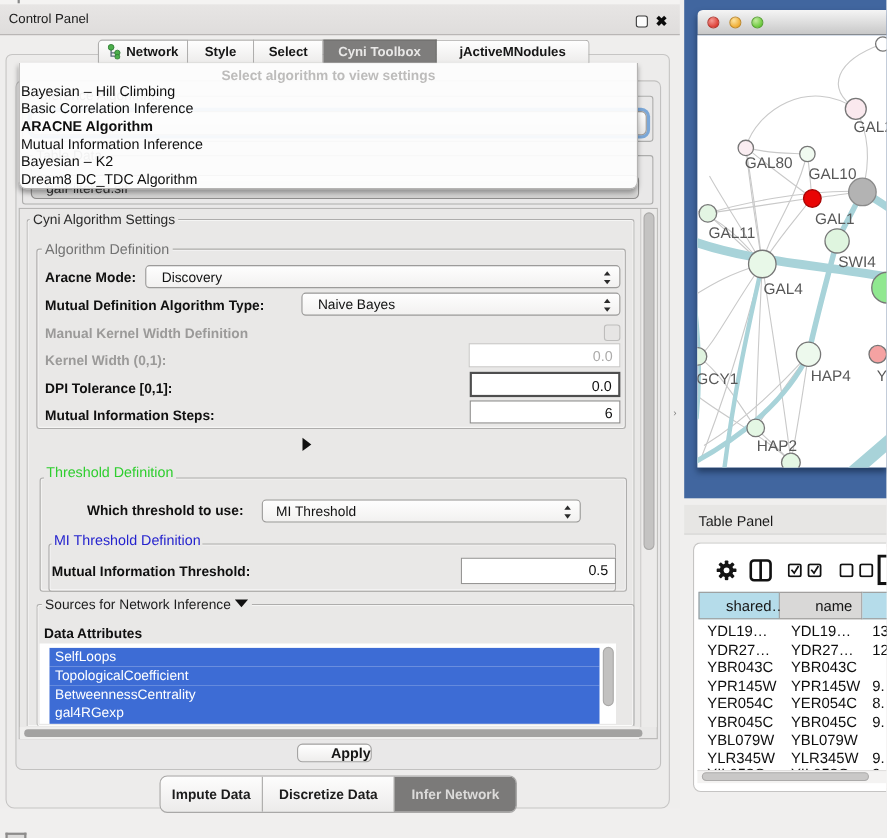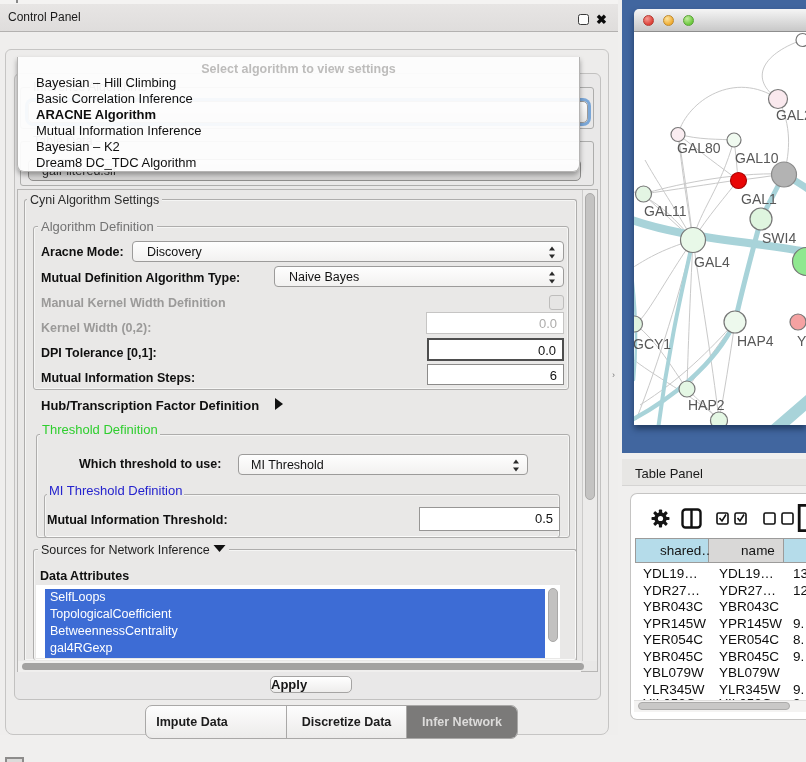--- a/index.html
+++ b/index.html
@@ -43,21 +43,21 @@
 #comboB { left:28px; top:159px; width:553px; height:22px; border-radius:5px;
   background:linear-gradient(#F8F8F8,#D2D1D0); border:1px solid #8F8E8D; }
 
 
 #dropdown { left:17px; top:57px; width:563px; height:115px; background:rgba(253,253,253,0.94);
   border:1px solid #B5B4B3; border-top:none; border-radius:0 0 7px 7px;
   box-shadow:0 3px 5px rgba(0,0,0,0.35); }
 #ddhead { left:0; top:5px; width:563px; text-align:center; font-size:12.5px;
   font-weight:bold; color:#BDBCBB; }
 .dditem { left:2px; width:550px; height:16px; font-size:13px; color:#0E0E0E;
-  padding-left:18px; line-height:16px; white-space:nowrap; }
+  padding-left:1px; line-height:16px; white-space:nowrap; }
 
 
 #settings { left:17px; top:189px; width:581px; height:483px;
   border:1px solid #B7B6B5; background:#E9E8E7; }
 #vscroll { left:582px; top:190px; width:15px; height:471px; background:#ECEBEA;
   border-left:1px solid #CCCBCA; }
 #vthumb { left:584.5px; top:193px; width:10px; height:307px; background:#C4C3C2;
   border:1px solid #ABAAA9; border-radius:5px; }
 #hscroll { left:18px; top:661px; width:563px; height:11px; background:#F0EFEE; }
 #hthumb { left:22px; top:662.5px; width:562px; height:7px; background:#A3A2A1;
@@ -97,23 +97,23 @@
 #f-mithr { left:419px; top:507px; width:141px; height:24px; border:1px solid #979695; }
 
 
 #dalist { left:36px; top:585px; width:524px; height:73px; background:#FFF; }
 #dascroll { left:548px; top:588px; width:10px; height:54px; background:#C2C1C0;
   border:1px solid #A9A8A7; border-radius:5px; }
 .darow { position:absolute; left:9px; width:500px; height:17px; background:#3D6CD5;
   color:#FFF; font-size:12.5px; line-height:17px; padding-left:5px; white-space:nowrap; }
 
 
-#applybtn { left:270px; top:676px; width:82px; height:17px;
+#applybtn { left:270px; top:676px; width:68px; height:17px;
   background:linear-gradient(#FFFFFF,#EEEDEC); border:1px solid #A5A4A3;
-  border-radius:5px; font-size:13px; font-weight:bold; color:#161616; text-align:left; line-height:15px; }
+  border-radius:5px; font-size:13px; font-weight:bold; color:#161616; text-align:right; line-height:15px; }
 #btabs { left:145px; top:705px; height:34px; display:flex;
   border:1px solid #A9A8A7; border-radius:7px; overflow:hidden;
   background:linear-gradient(#FDFDFD,#ECEBEA); }
 .btab { height:100%; display:flex; align-items:center; justify-content:center;
   font-size:12.5px; font-weight:bold; color:#1C1C1C; border-left:1px solid #A9A8A7; }
 .btab:first-child { border-left:none; }
 .btab.sel { background:#7B7A79; color:#DCDBDA; }
 
 #bl-icon { left:5px; top:757px; width:19px; height:5px; border:2px solid #8D8C8B;
   border-bottom:none; background:#DCDBDA; }
@@ -168,20 +168,34 @@
   <div class="abs" id="innerpanel"></div>
   <div class="abs" id="groupA"></div>
   <div class="abs" id="comboA"></div>
   <div class="abs" id="groupB"></div>
   <div class="abs" id="comboB">
       <span style="position:absolute; left:13px; top:4px; font-size:12.5px; color:#333;">galFiltered.sif</span>
     </div>
   <div class="abs" style="left:30px; top:80px; font-size:12.5px; color:#333; background:#E9E8E8; padding:0 3px;">Inference Algorithms</div>
   <div class="abs" style="left:30px; top:134px; font-size:12.5px; color:#333; background:#E9E8E8; padding:0 3px;">Table Data</div>
 
+  <div class="abs" id="tabs">
+    <div class="tab" style="width:82px;">
+      <svg width="13" height="14" viewBox="0 0 13 14" style="margin-right:4px;">
+        <path d="M3,4 L3,11 L7,11 M3,8 L7,8" stroke="#5A6B7A" stroke-width="1.2" fill="none"></path>
+        <circle cx="3" cy="3" r="2.6" fill="#4CAE4C" stroke="#2E7D32" stroke-width="0.8"></circle>
+        <circle cx="8.7" cy="8" r="2.4" fill="#4CAE4C" stroke="#2E7D32" stroke-width="0.8"></circle>
+        <circle cx="8.7" cy="11.7" r="2.2" fill="#4CAE4C" stroke="#2E7D32" stroke-width="0.8"></circle>
+      </svg>
+      Network</div>
+    <div class="tab" style="width:60px;">Style</div>
+    <div class="tab" style="width:63px;">Select</div>
+    <div class="tab sel" style="width:103px;">Cyni Toolbox</div>
+    <div class="tab" style="width:139px;">jActiveMNodules</div>
+  </div>
 
   <div class="abs" id="settings"></div>
   <div class="abs" id="vscroll"></div>
   <div class="abs" id="vthumb"></div>
 
   <div class="abs gbox" id="g-cyni"></div>
   <div class="abs gtitle" id="t-cyni">Cyni Algorithm Settings</div>
   <div class="abs gbox" id="g-alg"></div>
   <div class="abs gtitle" id="t-alg" style="background:#E9E8E7;">Algorithm Definition</div>
 
@@ -198,28 +212,27 @@
   <div class="combo" style="left:274px; top:266px; width:290px; height:21px;">
     <span class="ctext" style="left:14px;">Naive Bayes</span>
     <svg class="carrows" viewBox="0 0 8 13">
         <path d="M4,0.5 L7,4.5 L1,4.5 Z" fill="#2A2A2A"></path>
         <path d="M4,12.5 L7,8.5 L1,8.5 Z" fill="#2A2A2A"></path>
       </svg>
   </div>
 
   <div class="lbl dis" style="left:41px; top:296px;">Manual Kernel Width Definition</div>
   <div class="abs" id="checkbox"></div>
-  <div class="lbl dis" style="left:41px; top:321px;">Kernel Width (0,2):</div>
+  <div class="lbl dis" style="left:41px; top:321px;">Kernel Width (0,1):</div>
   <div class="field abs" id="f-kernel">0.0</div>
   <div class="lbl" style="left:41px; top:346px;">DPI Tolerance [0,1]:</div>
   <div class="field abs" id="f-dpi">0.0</div>
   <div class="lbl" style="left:41px; top:371px;">Mutual Information Steps:</div>
   <div class="field abs" id="f-steps">6</div>
 
-  <div class="lbl" style="left:41px; top:398px; font-size:13px;">Hub/Transcription Factor Definition</div>
   <svg class="abs" style="left:274px; top:397px;" width="10" height="14" viewBox="0 0 10 14">
     <path d="M1,1 L9,7 L1,13 Z" fill="#111"></path>
     </svg>
 
   <div class="abs gbox" id="g-thr"></div>
   <div class="abs gtitle" id="t-thr">Threshold Definition</div>
   <div class="lbl" style="left:79px; top:457px;">Which threshold to use:</div>
   <div class="combo" style="left:238px; top:454px; width:290px; height:21px;">
     <span class="ctext" style="left:12px;">MI Threshold</span>
     <svg class="carrows" viewBox="0 0 8 13">
@@ -245,21 +258,21 @@
     <div class="darow" style="top:38px;">BetweennessCentrality</div>
     <div class="darow" style="top:55px; height:18px;">gal4RGexp</div>
   </div>
   <div class="abs" id="dascroll"></div>
   <div class="abs" id="hscroll"></div>
   <div class="abs" id="hthumb"></div>
 
   <div class="abs" id="applybtn">Apply</div>
   <div class="abs" id="btabs">
     <div class="btab" style="width:92px;">Impute Data</div>
-    <div class="btab" style="width:120px;margin-left:48px;">Discretize Data</div>
+    <div class="btab" style="width:120px;">Discretize Data</div>
     <div class="btab sel" style="width:111px;">Infer Network</div>
   </div>
   <div class="abs" id="bl-icon"></div>
   <div class="abs" id="splitmark">›</div>
 
   <div class="abs" id="dropdown"></div>
   <div class="abs" id="ddhead" style="top:62px; left:17px;">Select algorithm to view settings</div>
   <div class="abs dditem" style="left:18px; top:75px;">Bayesian – Hill Climbing</div>
   <div class="abs dditem" style="left:18px; top:91px;">Basic Correlation Inference</div>
   <div class="abs dditem" style="left:18px; top:107px; font-weight:bold;">ARACNE Algorithm</div>

